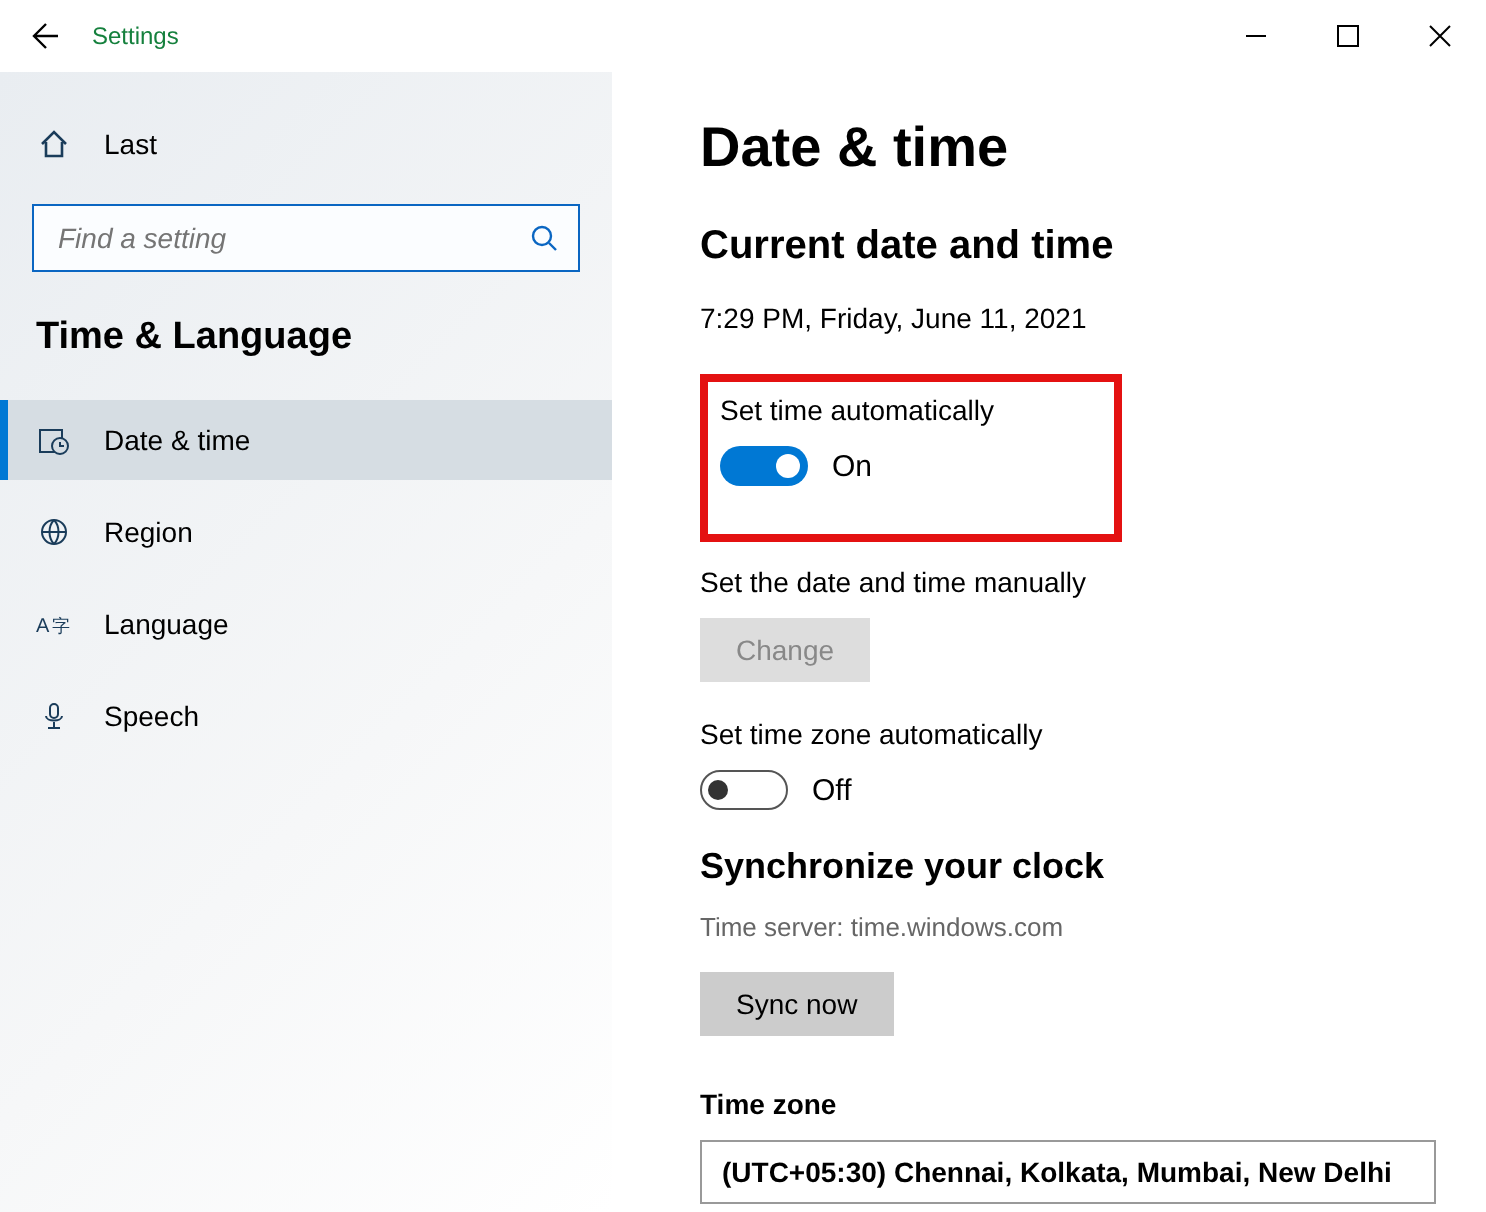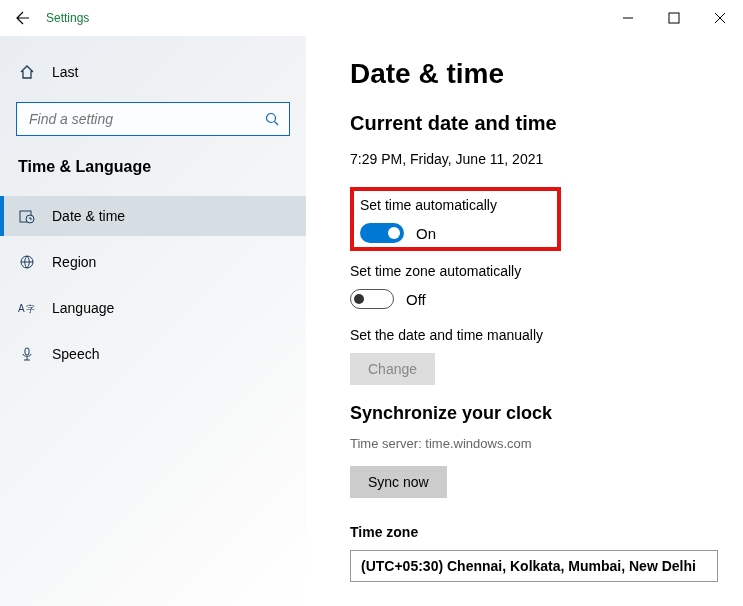--- a/index.html
+++ b/index.html
@@ -8,21 +8,21 @@
   .back-btn { width:46px; height:36px; display:flex; align-items:center; justify-content:center; color:#000; }
   .title { font-size:12px; color:#15803d; margin-left:0; }
   .win-controls { position:absolute; right:0; top:0; height:36px; display:flex; }
   .win-btn { width:46px; height:36px; display:flex; align-items:center; justify-content:center; color:#000; }
   .sidebar { position:absolute; left:0; top:36px; width:306px; bottom:0; background:linear-gradient(135deg,#e9edf1 0%,#f6f7f8 60%,#ffffff 100%); padding:0; }
   .home-row { display:flex; align-items:center; height:40px; padding:0 18px; margin-top:16px; font-size:14px; color:#000; }
   .home-row .ic { width:18px; height:18px; margin-right:16px; display:flex; align-items:center; justify-content:center; }
   .search-box { margin:10px 16px 14px 16px; height:34px; border:1px solid #0a66c2; background:#fbfdff; display:flex; align-items:center; padding:0 10px; }
   .search-box input { flex:1; border:none; background:transparent; outline:none; font-size:14px; font-style:italic; color:#666; }
   .search-icon { color:#0a66c2; font-size:14px; }
-  .cat-head { font-weight:600; font-size:16px; padding:8px 18px 20px 18px; color:#000; }
+  .cat-head { font-weight:600; font-size:19px; padding:8px 18px 20px 18px; color:#000; }
   .nav-item { display:flex; align-items:center; height:40px; padding:0 18px; font-size:14px; color:#000; margin-bottom:6px; position:relative; }
   .nav-item.active { background:#d6dde3; }
   .nav-item.active::before { content:""; position:absolute; left:0; top:0; bottom:0; width:4px; background:#0078d4; }
   .nav-item .ic { width:18px; height:18px; margin-right:16px; display:flex; align-items:center; justify-content:center; color:#1a3c5a; }
   .content { position:absolute; left:306px; right:0; top:36px; bottom:0; padding:22px 22px 0 44px; overflow:hidden; background:#fff; }
   h1 { font-size:28px; font-weight:600; margin:0 0 22px 0; }
   h2 { font-size:20px; font-weight:600; margin:0 0 16px 0; }
   .line { font-size:14px; color:#000; margin-bottom:20px; }
   .block { margin-bottom:18px; }
   .setting-title { font-size:14px; color:#000; margin-bottom:10px; }
@@ -31,21 +31,21 @@
   .toggle.on { background:#0078d4; }
   .toggle.off { background:#fff; border:1px solid #555; }
   .toggle .knob { position:absolute; width:12px; height:12px; border-radius:50%; top:50%; transform:translateY(-50%); }
   .toggle.on .knob { right:4px; background:#fff; }
   .toggle.off .knob { left:3px; background:#333; width:10px; height:10px; }
   .toggle-label { font-size:15px; }
   .btn { display:inline-block; height:32px; line-height:32px; padding:0 18px; font-size:14px; background:#ccc; border:none; }
   .btn.active { background:#ccc; color:#000; }
   .btn.disabled { background:#ddd; color:#888; }
   .sync-status { font-size:13px; color:#666; line-height:1.5; margin-bottom:12px; }
-  .highlight { border:4px solid #e41111; padding:6px 60px 4px 6px; display:inline-block; margin-bottom:12px;text-align:center; }
+  .highlight { border:4px solid #e41111; padding:6px 60px 24px 6px; display:inline-block; margin-bottom:12px;text-align:center; }
   .sel { height:32px; border:1px solid #999; padding:0 10px; font-size:14px; width:368px; display:flex; align-items:center; background:#fff; }
   h3 { font-size:18px; font-weight:600; margin:6px 0 10px 0; }
   svg { display:block; }
 </style>
 </head>
 <body>
 
 <div class="titlebar">
   <div class="back-btn">
     <svg width="16" height="16" viewBox="0 0 16 16">
@@ -140,32 +140,32 @@
     <div class="setting-title">Set time automatically</div>
     <div class="toggle-row">
       <div class="toggle on">
           <div class="knob"></div>
         </div>
       <span class="toggle-label">On</span>
     </div>
   </div>
 
   <div class="block">
+    <div class="setting-title">Set the date and time manually</div>
+    <button class="btn disabled">Change</button>
+  </div>
+
+  <div class="block">
     <div class="setting-title">Set time zone automatically</div>
     <div class="toggle-row">
       <div class="toggle off">
           <div class="knob"></div>
         </div>
       <span class="toggle-label">Off</span>
     </div>
-  </div>
-
-  <div class="block">
-    <div class="setting-title">Set the date and time manually</div>
-    <button class="btn disabled">Change</button>
   </div>
 
   <h3>Synchronize your clock</h3>
   <div class="sync-status">
     <div>Time server: time.windows.com</div>
   </div>
   <button class="btn active">Sync now</button>
 
   <div class="block" style="margin-top:26px;font-weight:bold;">
     <div class="setting-title">Time zone</div>

